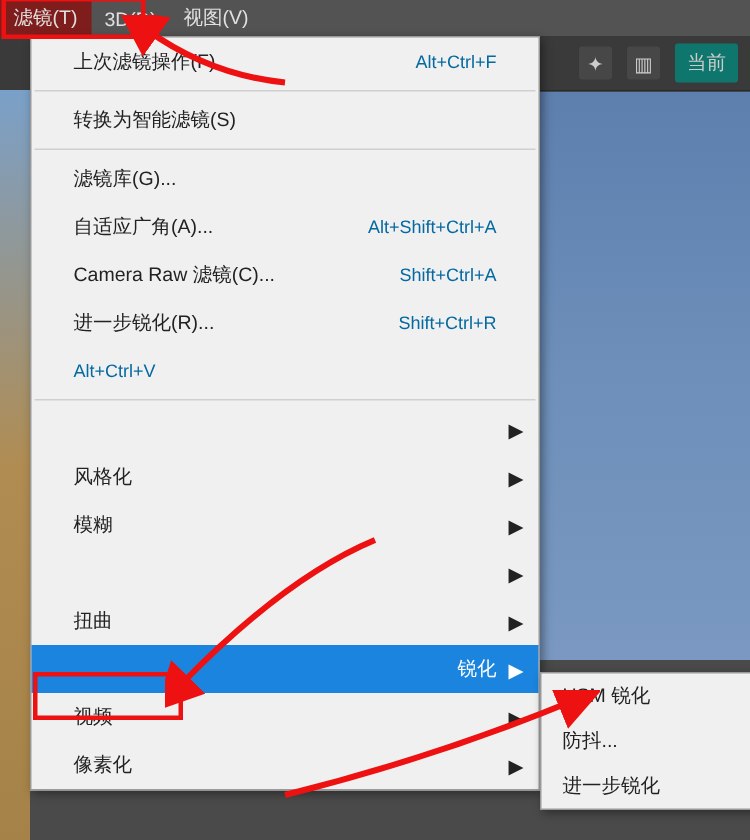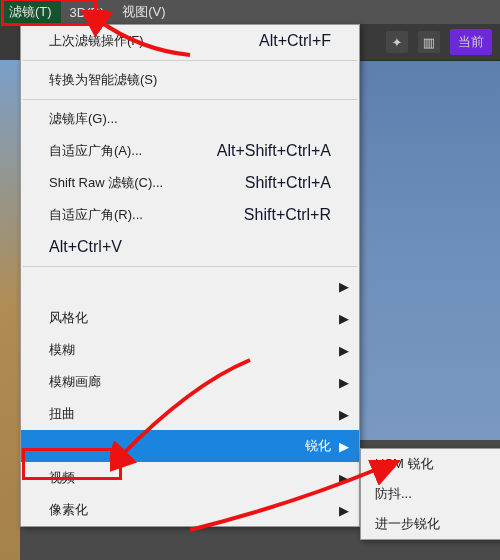--- a/index.html
+++ b/index.html
@@ -1,30 +1,30 @@
 <!DOCTYPE html>
 <html><head>
 <meta charset="utf-8">
 <style>
   * { margin: 0; padding: 0; box-sizing: border-box; }
   body { width: 500px; height: 560px; font-family: "Microsoft YaHei", sans-serif; font-size: 13px; background: #4a4a4a; overflow: hidden; position: relative; }
   #stage { position: relative; width: 500px; height: 560px; }
 
   .menubar { position: absolute; top: 0; left: 0; right: 0; height: 24px; background: #535353; display: flex; align-items: center; z-index: 10; }
   .menubar span { color: #e0e0e0; padding: 3px 9px; cursor: default; }
-  .menubar span.active { background: #14532d; }
+  .menubar span.active { background: #7f1d1d; }
 
   .toolbar { position: absolute; top: 24px; left: 0; right: 0; height: 36px; background: #3a3a3a; display: flex; justify-content: flex-end; align-items: center; padding-right: 8px; gap: 10px; color: #ccc; }
-  .toolbar .tabbtn { background: #6d28d9; padding: 4px 8px; border-radius: 2px; font-family: Liberation Mono, monospace; }
+  .toolbar .tabbtn { background: #0f766e; padding: 4px 8px; border-radius: 2px; font-family: Liberation Mono, monospace; }
   .toolbar .iconbox { width: 22px; height: 22px; background: #474747; border-radius: 2px; display:flex;align-items:center;justify-content:center; }
 
   .menu { position: absolute; top: 24px; left: 20px; width: 340px; background: #f0f0f0; border: 1px solid #999; box-shadow: 2px 2px 6px rgba(0,0,0,.4); z-index: 20; }
   .mi { display: flex; align-items: center; height: 32px; padding: 0 28px; color: #222; position: relative; white-space: nowrap; }
   .mi .lbl { flex: 1; }
-  .mi .sc { color: #0f172a; font-size: 16px; }
+  .mi .sc { color: #0369a1; font-size: 12px; }
   .mi .arr { position: absolute; right: 10px; }
   .mi.hi { background: #1a84de; color: #fff; text-align: right; }
   .mi.hi .sc, .mi.hi .arr { color: #fff; }
   .sep { height: 1px; background: #cfcfcf; margin: 3px 2px; }
 
   .submenu { position: absolute; top: 448px; left: 360px; width: 158px; background: #f0f0f0; border: 1px solid #999; box-shadow: 2px 2px 6px rgba(0,0,0,.4); z-index: 20; }
   .submenu .mi { height: 30px; padding: 0 14px; }
 
   .imgstrip { position: absolute; top: 60px; left: 360px; width: 140px; height: 380px; background: linear-gradient(180deg,#5d7fae,#6d8fb9 50%,#7a98c1); z-index: 5; border-top:1px solid #2a2a2a; }
   .leftedge { position: absolute; top: 60px; left: 0; width: 20px; height: 500px; background: linear-gradient(180deg,#7aa0c9,#b08c52 50%,#a58248); z-index: 5; }
@@ -65,44 +65,43 @@
       </div>
       <div class="sep"></div>
       <div class="mi">
         <span class="lbl">滤镜库(G)...</span>
       </div>
       <div class="mi">
         <span class="lbl">自适应广角(A)...</span>
         <span class="sc">Alt+Shift+Ctrl+A</span>
       </div>
       <div class="mi">
-        <span class="lbl">Shift Raw 滤镜(C)...</span>
+        <span class="lbl">Camera Raw 滤镜(C)...</span>
         <span class="sc">Shift+Ctrl+A</span>
       </div>
       <div class="mi">
-        <span class="lbl">自适应广角(R)...</span>
+        <span class="lbl">进一步锐化(R)...</span>
         <span class="sc">Shift+Ctrl+R</span>
       </div>
       <div class="mi">
         <span class="sc">Alt+Ctrl+V</span>
       </div>
       <div class="sep"></div>
       <div class="mi">
         <span class="arr">▶</span>
       </div>
       <div class="mi">
         <span class="lbl">风格化</span>
         <span class="arr">▶</span>
       </div>
       <div class="mi">
         <span class="lbl">模糊</span>
         <span class="arr">▶</span>
       </div>
       <div class="mi">
-        <span class="lbl">模糊画廊</span>
         <span class="arr">▶</span>
       </div>
       <div class="mi">
         <span class="lbl">扭曲</span>
         <span class="arr">▶</span>
       </div>
       <div class="mi hi">
         <span class="lbl">锐化</span>
         <span class="arr">▶</span>
       </div>

